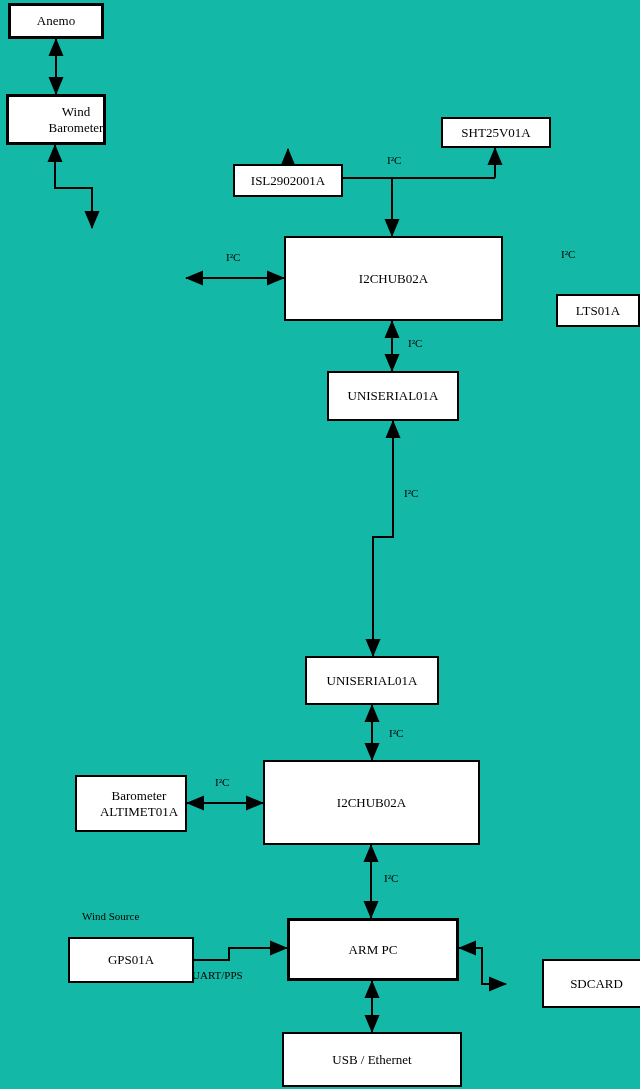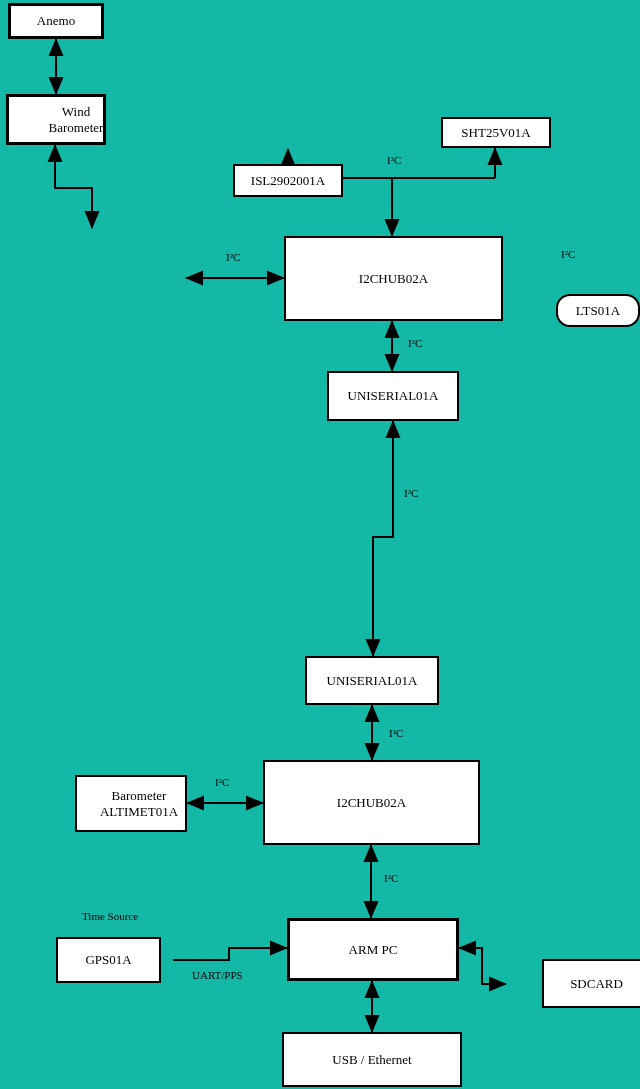--- a/index.html
+++ b/index.html
@@ -95,21 +95,21 @@
   </div>
 
   <div class="node" style="left:441px; top:117px; width:110px; height:31px;">
     <span>SHT25V01A</span>
   </div>
 
   <div class="node" style="left:284px; top:236px; width:219px; height:85px;">
     <span>I2CHUB02A</span>
   </div>
 
-  <div class="node" style="left:556px; top:294px; width:84px; height:33px;border-radius:14px;">
+  <div class="node" style="left:556px; top:294px; width:84px; height:33px;">
     <span>LTS01A</span>
   </div>
 
   <div class="node" style="left:327px; top:371px; width:132px; height:50px;">
     <span>UNISERIAL01A</span>
   </div>
 
   <div class="node" style="left:305px; top:656px; width:134px; height:49px;">
     <span>UNISERIAL01A</span>
   </div>
@@ -122,36 +122,36 @@
   </div>
 
   <div class="node" style="left:263px; top:760px; width:217px; height:85px;">
     <span>I2CHUB02A</span>
   </div>
 
   <div class="node thick" style="left:287px; top:918px; width:172px; height:63px;">
     <span>ARM PC</span>
   </div>
 
-  <div class="node" style="left:56px; top:937px; width:105px; height:46px;">
+  <div class="node" style="left:68px; top:937px; width:126px; height:46px;">
     <span>GPS01A</span>
   </div>
 
   <div class="node" style="left:506px; top:959px; width:109px; height:49px;margin-left:36px;">
     <span>SDCARD</span>
   </div>
 
   <div class="node" style="left:282px; top:1032px; width:180px; height:55px;">
     <span>USB / Ethernet</span>
   </div>
 
   <div class="elabel" style="left:387px; top:153px;">I²C</div>
   <div class="elabel" style="left:226px; top:250px;">I²C</div>
   <div class="elabel" style="left:561px; top:247px;">I²C</div>
   <div class="elabel" style="left:408px; top:336px;">I²C</div>
   <div class="elabel" style="left:404px; top:486px;">I²C</div>
   <div class="elabel" style="left:389px; top:726px;">I²C</div>
   <div class="elabel" style="left:215px; top:775px;">I²C</div>
   <div class="elabel" style="left:384px; top:871px;">I²C</div>
-  <div class="elabel" style="left:82px; top:909px;">Time Source</div>
+  <div class="elabel" style="left:82px; top:909px;">Wind Source</div>
   <div class="elabel" style="left:192px; top:968px;">UART/PPS</div>
 
 </div>
 
 </body></html>

